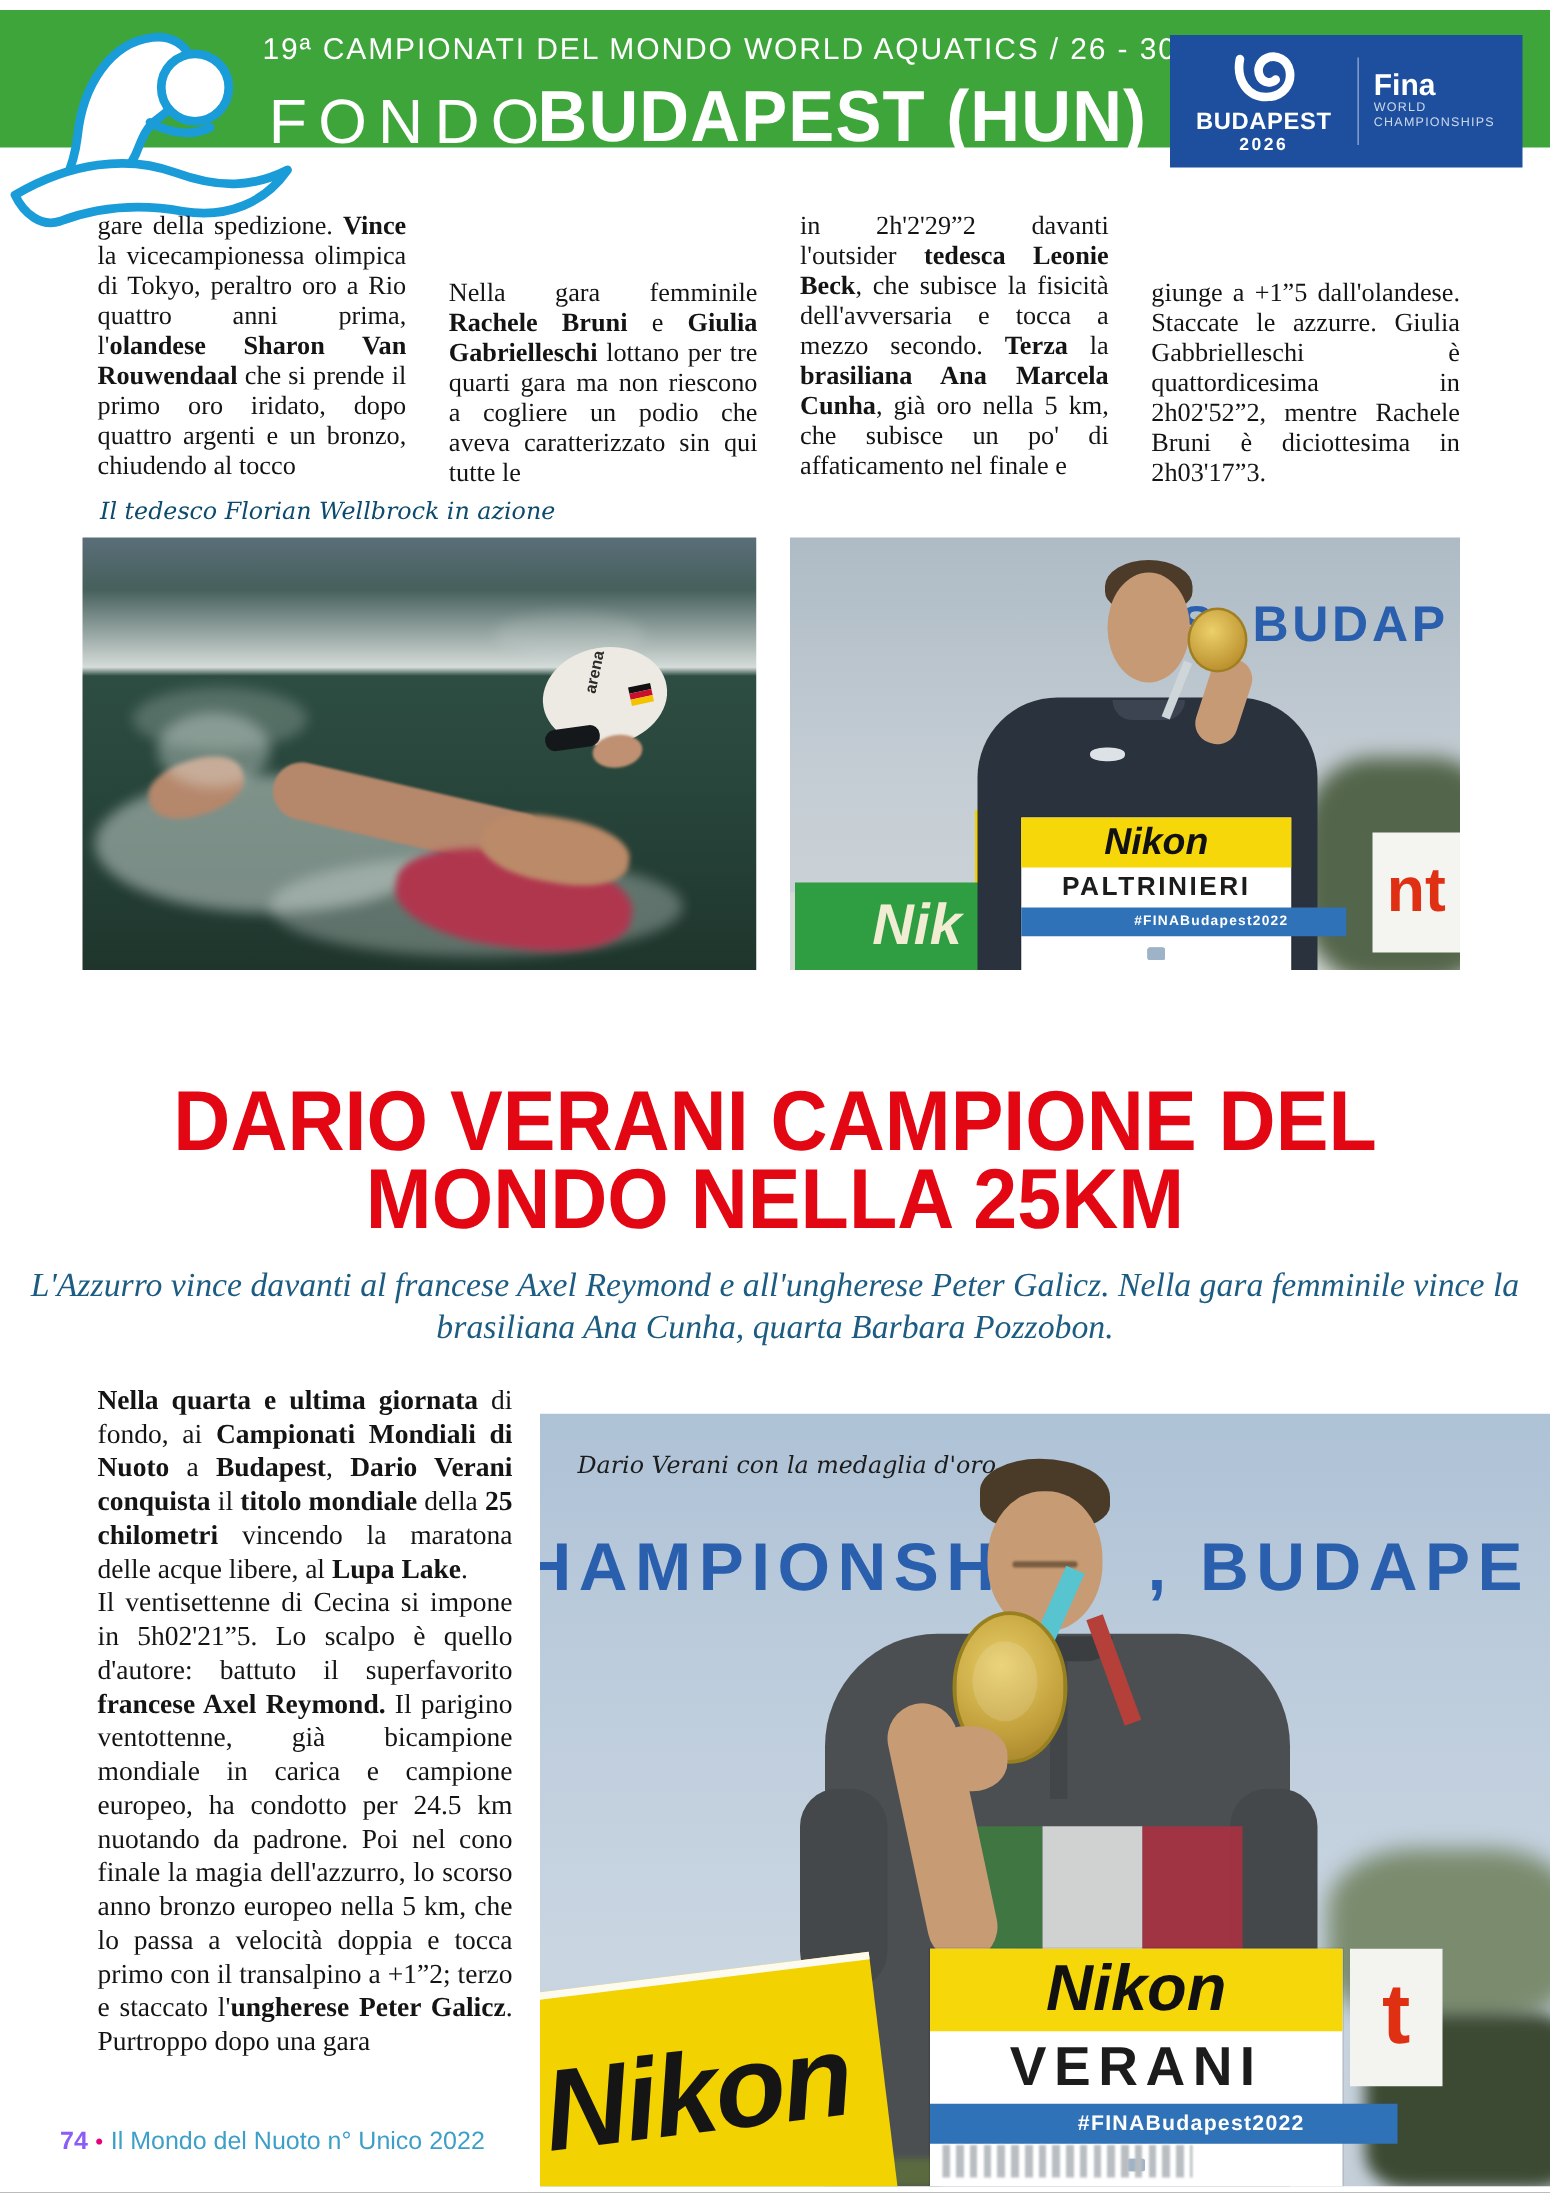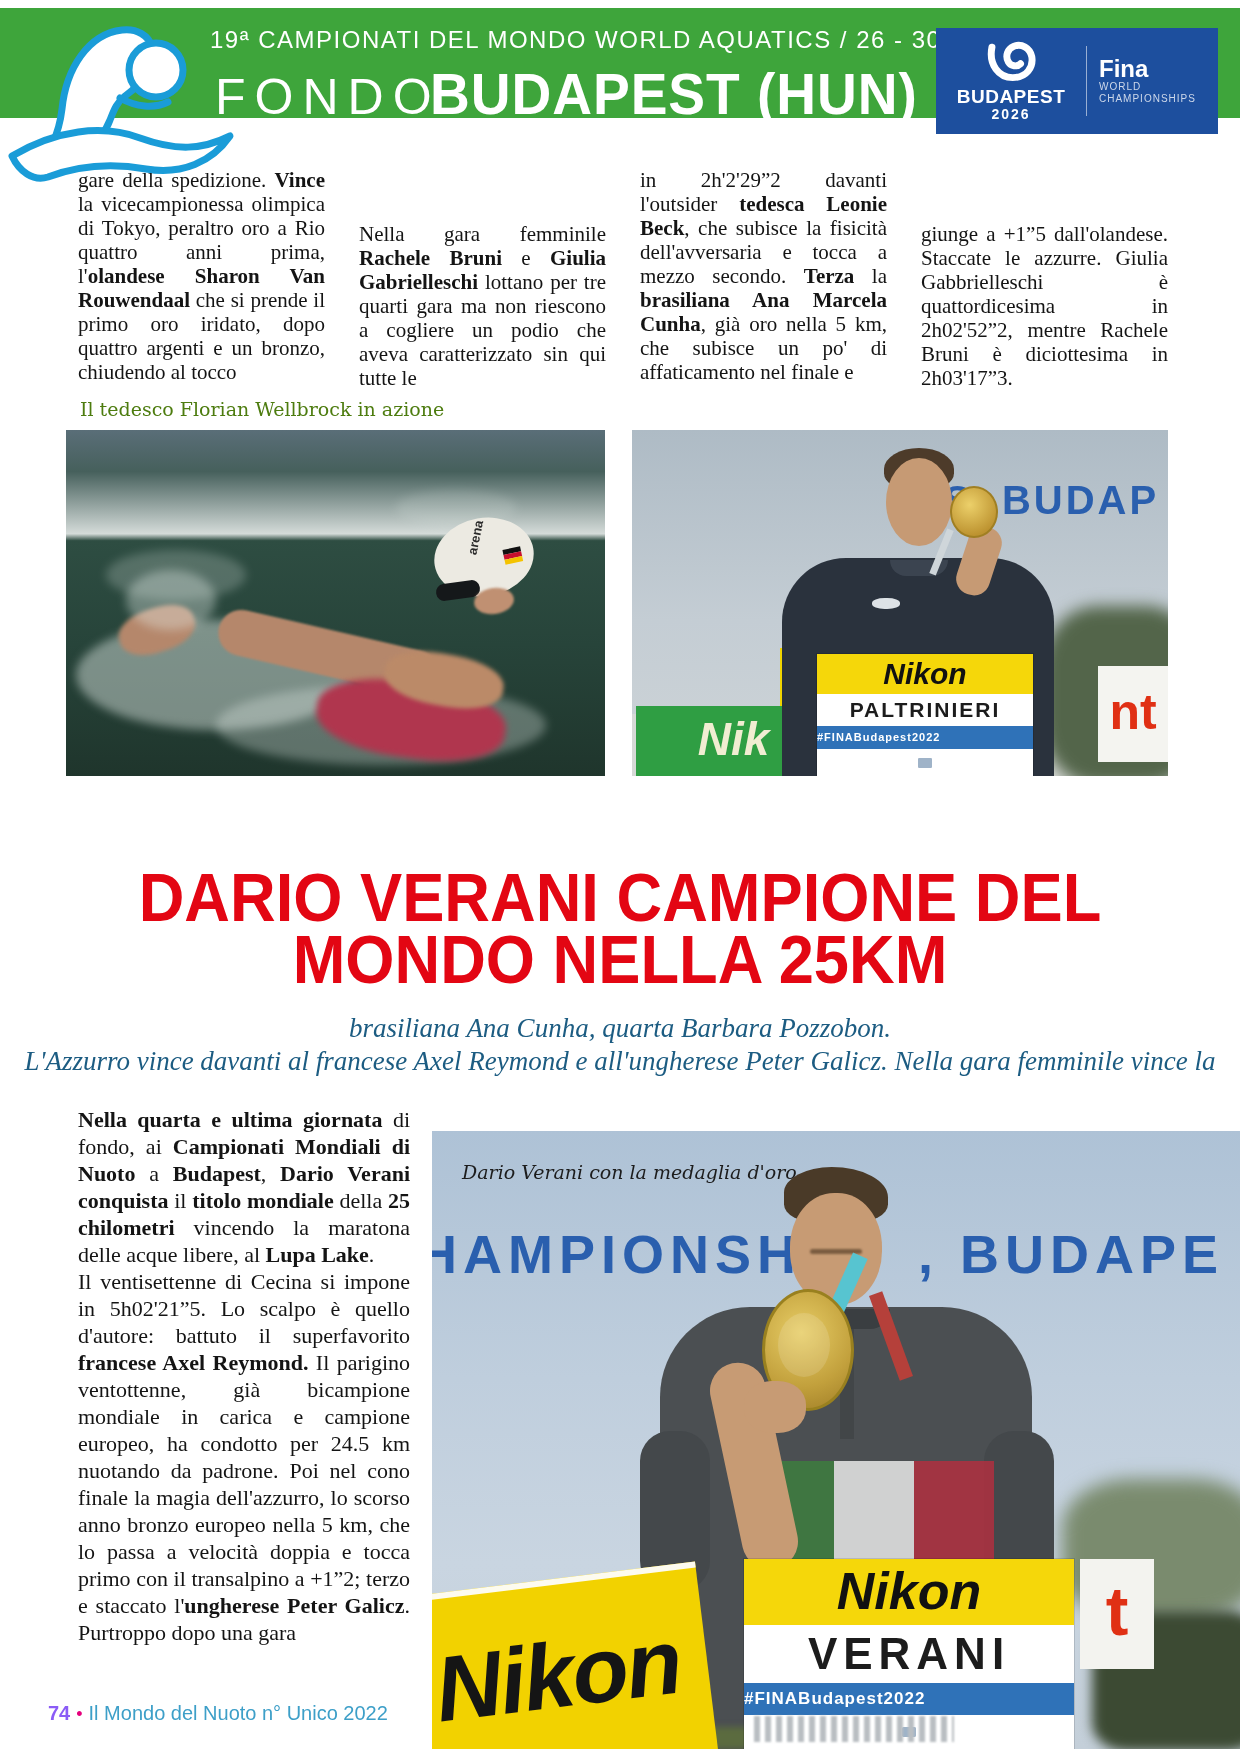--- a/index.html
+++ b/index.html
@@ -24,22 +24,22 @@
   .fina-div{width:1px;height:70px;background:rgba(255,255,255,.55);}
   .fina-right{flex:1;padding-left:12px;color:#fff;font-family:"Liberation Sans",sans-serif;}
   .fina-right .fina{font-weight:bold;font-size:24px;line-height:24px;}
   .fina-right .sub{font-size:10px;letter-spacing:1px;color:#cdd8ea;line-height:12px;}
   
   .intro{position:absolute;left:78px;top:168px;width:1090px;display:flex;gap:34px;}
   .intro .col{flex:1;font-size:21px;line-height:24px;text-align:justify;color:#141414;}
   .intro .col.offset{padding-top:54px;}
   .intro b{font-weight:bold;}
   
-  .caption{position:absolute;font-family:"DejaVu Serif",serif;
-           font-size:19px;color:#4d7c0f;}
+  .caption{position:absolute;font-family:"DejaVu Serif",serif;font-style:italic;
+           font-size:19px;color:#0c4a6e;}
   
   .photo{position:absolute;overflow:hidden;}
   .photo *{position:absolute;}
   .photo1{left:66px;top:430px;width:539px;height:346px;
      background:linear-gradient(180deg,#5a6e78 0%,#46605c 12%,#30514634 30%,#2e4d42 32%,#27443a 62%,#1f352c 100%);}
   .streak{background:rgba(230,240,236,.45);border-radius:50%;filter:blur(5px);}
   .p1-arm{left:150px;top:200px;width:225px;height:46px;background:#b5876b;border-radius:26px;
           transform:rotate(13deg);filter:blur(1px);}
   .p1-hand{left:52px;top:178px;width:78px;height:44px;background:#b5876b;border-radius:45%;
           transform:rotate(-18deg);filter:blur(2px);}
@@ -81,22 +81,22 @@
           transform:rotate(18deg);}
   .p2-medal{left:318px;top:56px;width:44px;height:48px;border-radius:50%;
           background:radial-gradient(circle at 40% 35%,#ecd06a,#bd9330 75%);border:2px solid #a07f22;}
   .p2-ribbon{left:306px;top:98px;width:7px;height:48px;background:#cfd6da;transform:rotate(22deg);}
   .p2-arena{left:240px;top:168px;width:28px;height:11px;background:#dde2e6;border-radius:45%;}
   .plate{background:#fff;box-shadow:0 0 0 1px rgba(0,0,0,.12);}
   .plate .strip-y{position:relative;width:100%;background:#f5d70a;color:#111;text-align:center;
           font-family:"Liberation Sans",sans-serif;font-weight:bold;font-style:italic;}
   .plate .name{position:relative;width:100%;text-align:center;color:#1c1c1c;
           font-family:"Liberation Sans",sans-serif;font-weight:bold;}
-  .plate .strip-b{position:relative;width:100%;background:#2f72b8;color:#fff;
-          font-family:"Liberation Sans",sans-serif;font-weight:bold;}
+  .plate .strip-b{position:relative;width:100%;background:#2f72b8;color:#fff;text-align:center;
+          font-family:"Liberation Sans",sans-serif;font-weight:bold;padding-left:44px;}
   .plate .logos{position:relative;width:100%;display:flex;justify-content:center;gap:6px;
           align-items:center;}
   .plate .logos i{display:block;width:14px;height:10px;background:#9fb3c8;border-radius:2px;}
   .p2-plate{left:185px;top:224px;width:216px;height:122px;}
   .p2-plate .strip-y{height:40px;font-size:30px;line-height:40px;}
   .p2-plate .name{height:32px;font-size:21px;line-height:32px;letter-spacing:2px;}
   .p2-plate .strip-b{height:23px;font-size:11px;line-height:23px;letter-spacing:1px;}
   .p2-plate .logos{height:27px;}
   
   .banner{position:absolute;left:78px;top:810px;width:1090px;height:46px;text-align:center;}
@@ -265,22 +265,22 @@
     </div>
   </div>
 
 
   <div class="headline" style="color: rgb(227, 6, 19);">
     <div>DARIO VERANI CAMPIONE DEL</div>
     <div>MONDO NELLA 25KM</div>
   </div>
 
   <div class="subtitle" style="color: rgb(28, 92, 130);">
+    <div>L'Azzurro vince davanti al francese Axel Reymond e all'ungherese Peter Galicz. Nella gara femminile vince la</div>
     <div>brasiliana Ana Cunha, quarta Barbara Pozzobon.</div>
-    <div>L'Azzurro vince davanti al francese Axel Reymond e all'ungherese Peter Galicz. Nella gara femminile vince la</div>
   </div>
 
   <div class="article">
     <p><b>Nella quarta e ultima giornata</b><span> di fondo, ai </span><b>Campionati Mondiali di Nuoto</b><span> a </span><b>Budapest</b><span>, </span><b>Dario Verani conquista</b><span> il </span><b>titolo mondiale</b><span> della </span><b>25 chilometri</b><span> vincendo la maratona delle acque libere, al </span><b>Lupa Lake</b><span>.</span></p>
     <p><span>Il ventisettenne di Cecina si impone in 5h02'21”5. Lo scalpo è quello d'autore: battuto il superfavorito </span><b>francese Axel Reymond.</b><span> Il parigino ventottenne, già bicampione mondiale in carica e campione europeo, ha condotto per 24.5 km nuotando da padrone. Poi nel cono finale la magia dell'azzurro, lo scorso anno bronzo europeo nella 5 km, che lo passa a velocità doppia e tocca primo con il transalpino a +1”2; terzo e staccato l'</span><b>ungherese Peter Galicz</b><span>. Purtroppo dopo una gara</span></p>
   </div>
 
   <div class="photo photo3">
     <div class="bdrop-text p3-bdrop-l" style="color: rgb(42, 95, 174);">HAMPIONSHI</div>
     <div class="bdrop-text p3-bdrop-r" style="color: rgb(42, 95, 174);">, BUDAPE</div>

